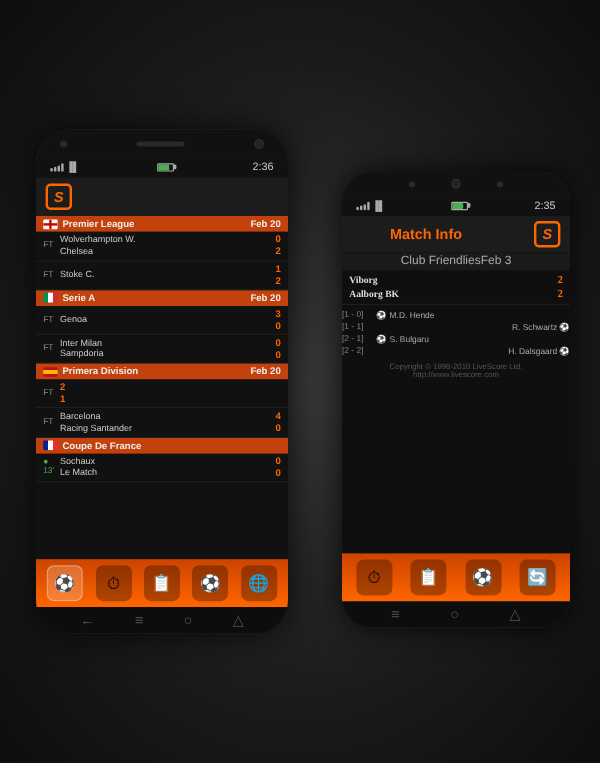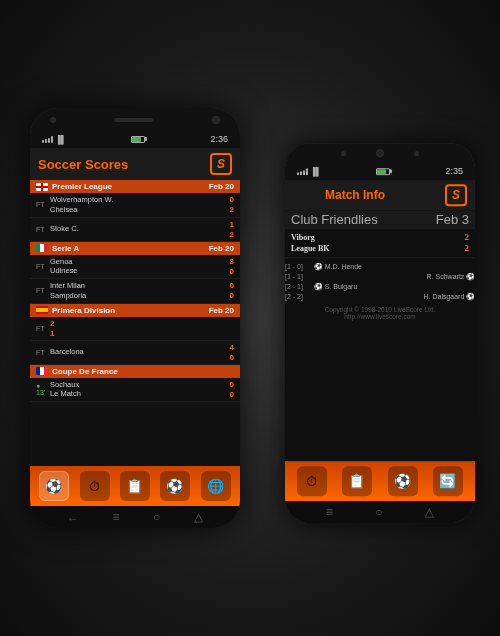--- a/index.html
+++ b/index.html
@@ -292,22 +292,22 @@
       background: #0f0f0f;
       overflow: hidden;
       font-size: 8px;
       color: #ccc;
     }
 
     .mi-league-row {
       background: #1a1a1a;
       padding: 2px 6px;
       display: flex;
-      justify-content: space-between;
-      font-size: 13px;
+      justify-content: center;
+      font-size: 10px;
       color: #aaa;
     }
 
     .mi-match-row {
       padding: 3px 6px;
       border-bottom: 1px solid #1e1e1e;
     }
 
     .mi-team-row {
       display: flex;
@@ -446,21 +446,20 @@
       <span style="font-size:8px;color:#aaa">▐▌</span>
     </div>
     <div class="battery-icon">
       <div class="battery-fill"></div>
     </div>
     <span class="time-display">2:36</span>
   </div>
 
   <div class="screen1">
     <div class="app-header">
-      <span class="app-title-soccer">Soccer Scores</span>
       <div class="app-logo">S</div>
     </div>
 
     <div class="scores-list">
 
       <div class="league-header">
         <span><span class="league-flag flag-eng"></span><span>Premier League</span></span>
         <span>Feb 20</span>
       </div>
       <div class="match-row">
@@ -486,21 +485,20 @@
       </div>
 
       <div class="league-header">
         <span><span class="league-flag flag-ita"></span><span>Serie A</span></span>
         <span>Feb 20</span>
       </div>
       <div class="match-row">
         <span class="match-ft">FT</span>
         <div class="match-teams">
           <span class="match-team">Genoa</span>
-          <span class="match-team">Udinese</span>
         </div>
         <div class="match-scores">
           <span class="score-home">3</span>
           <span class="score-away">0</span>
         </div>
       </div>
       <div class="match-row">
         <span class="match-ft">FT</span>
         <div class="match-teams">
           <span class="match-team">Inter Milan</span>
@@ -520,20 +518,21 @@
         <span class="match-ft">FT</span>
         <div class="match-scores">
           <span class="score-home">2</span>
           <span class="score-away">1</span>
         </div>
       </div>
       <div class="match-row">
         <span class="match-ft">FT</span>
         <div class="match-teams">
           <span class="match-team">Barcelona</span>
+          <span class="match-team">Racing Santander</span>
         </div>
         <div class="match-scores">
           <span class="score-home">4</span>
           <span class="score-away">0</span>
         </div>
       </div>
 
       <div class="league-header">
         <span><span class="league-flag flag-fra"></span><span>Coupe De France</span></span>
         <span></span>
@@ -601,21 +600,21 @@
       <span>Club Friendlies</span>
       <span>Feb 3</span>
     </div>
 
     <div class="mi-match-row">
       <div class="mi-team-row">
         <span class="mi-team-name">Viborg</span>
         <span class="mi-score">2</span>
       </div>
       <div class="mi-team-row">
-        <span class="mi-team-name">League BK</span>
+        <span class="mi-team-name">Aalborg BK</span>
         <span class="mi-score">2</span>
       </div>
     </div>
 
     <div class="mi-events">
       <div class="mi-event">
         <span class="mi-event-time">[1 - 0]</span>
         <span class="mi-event-player">⚽ M.D. Hende</span>
         <span class="mi-event-right"></span>
       </div>

